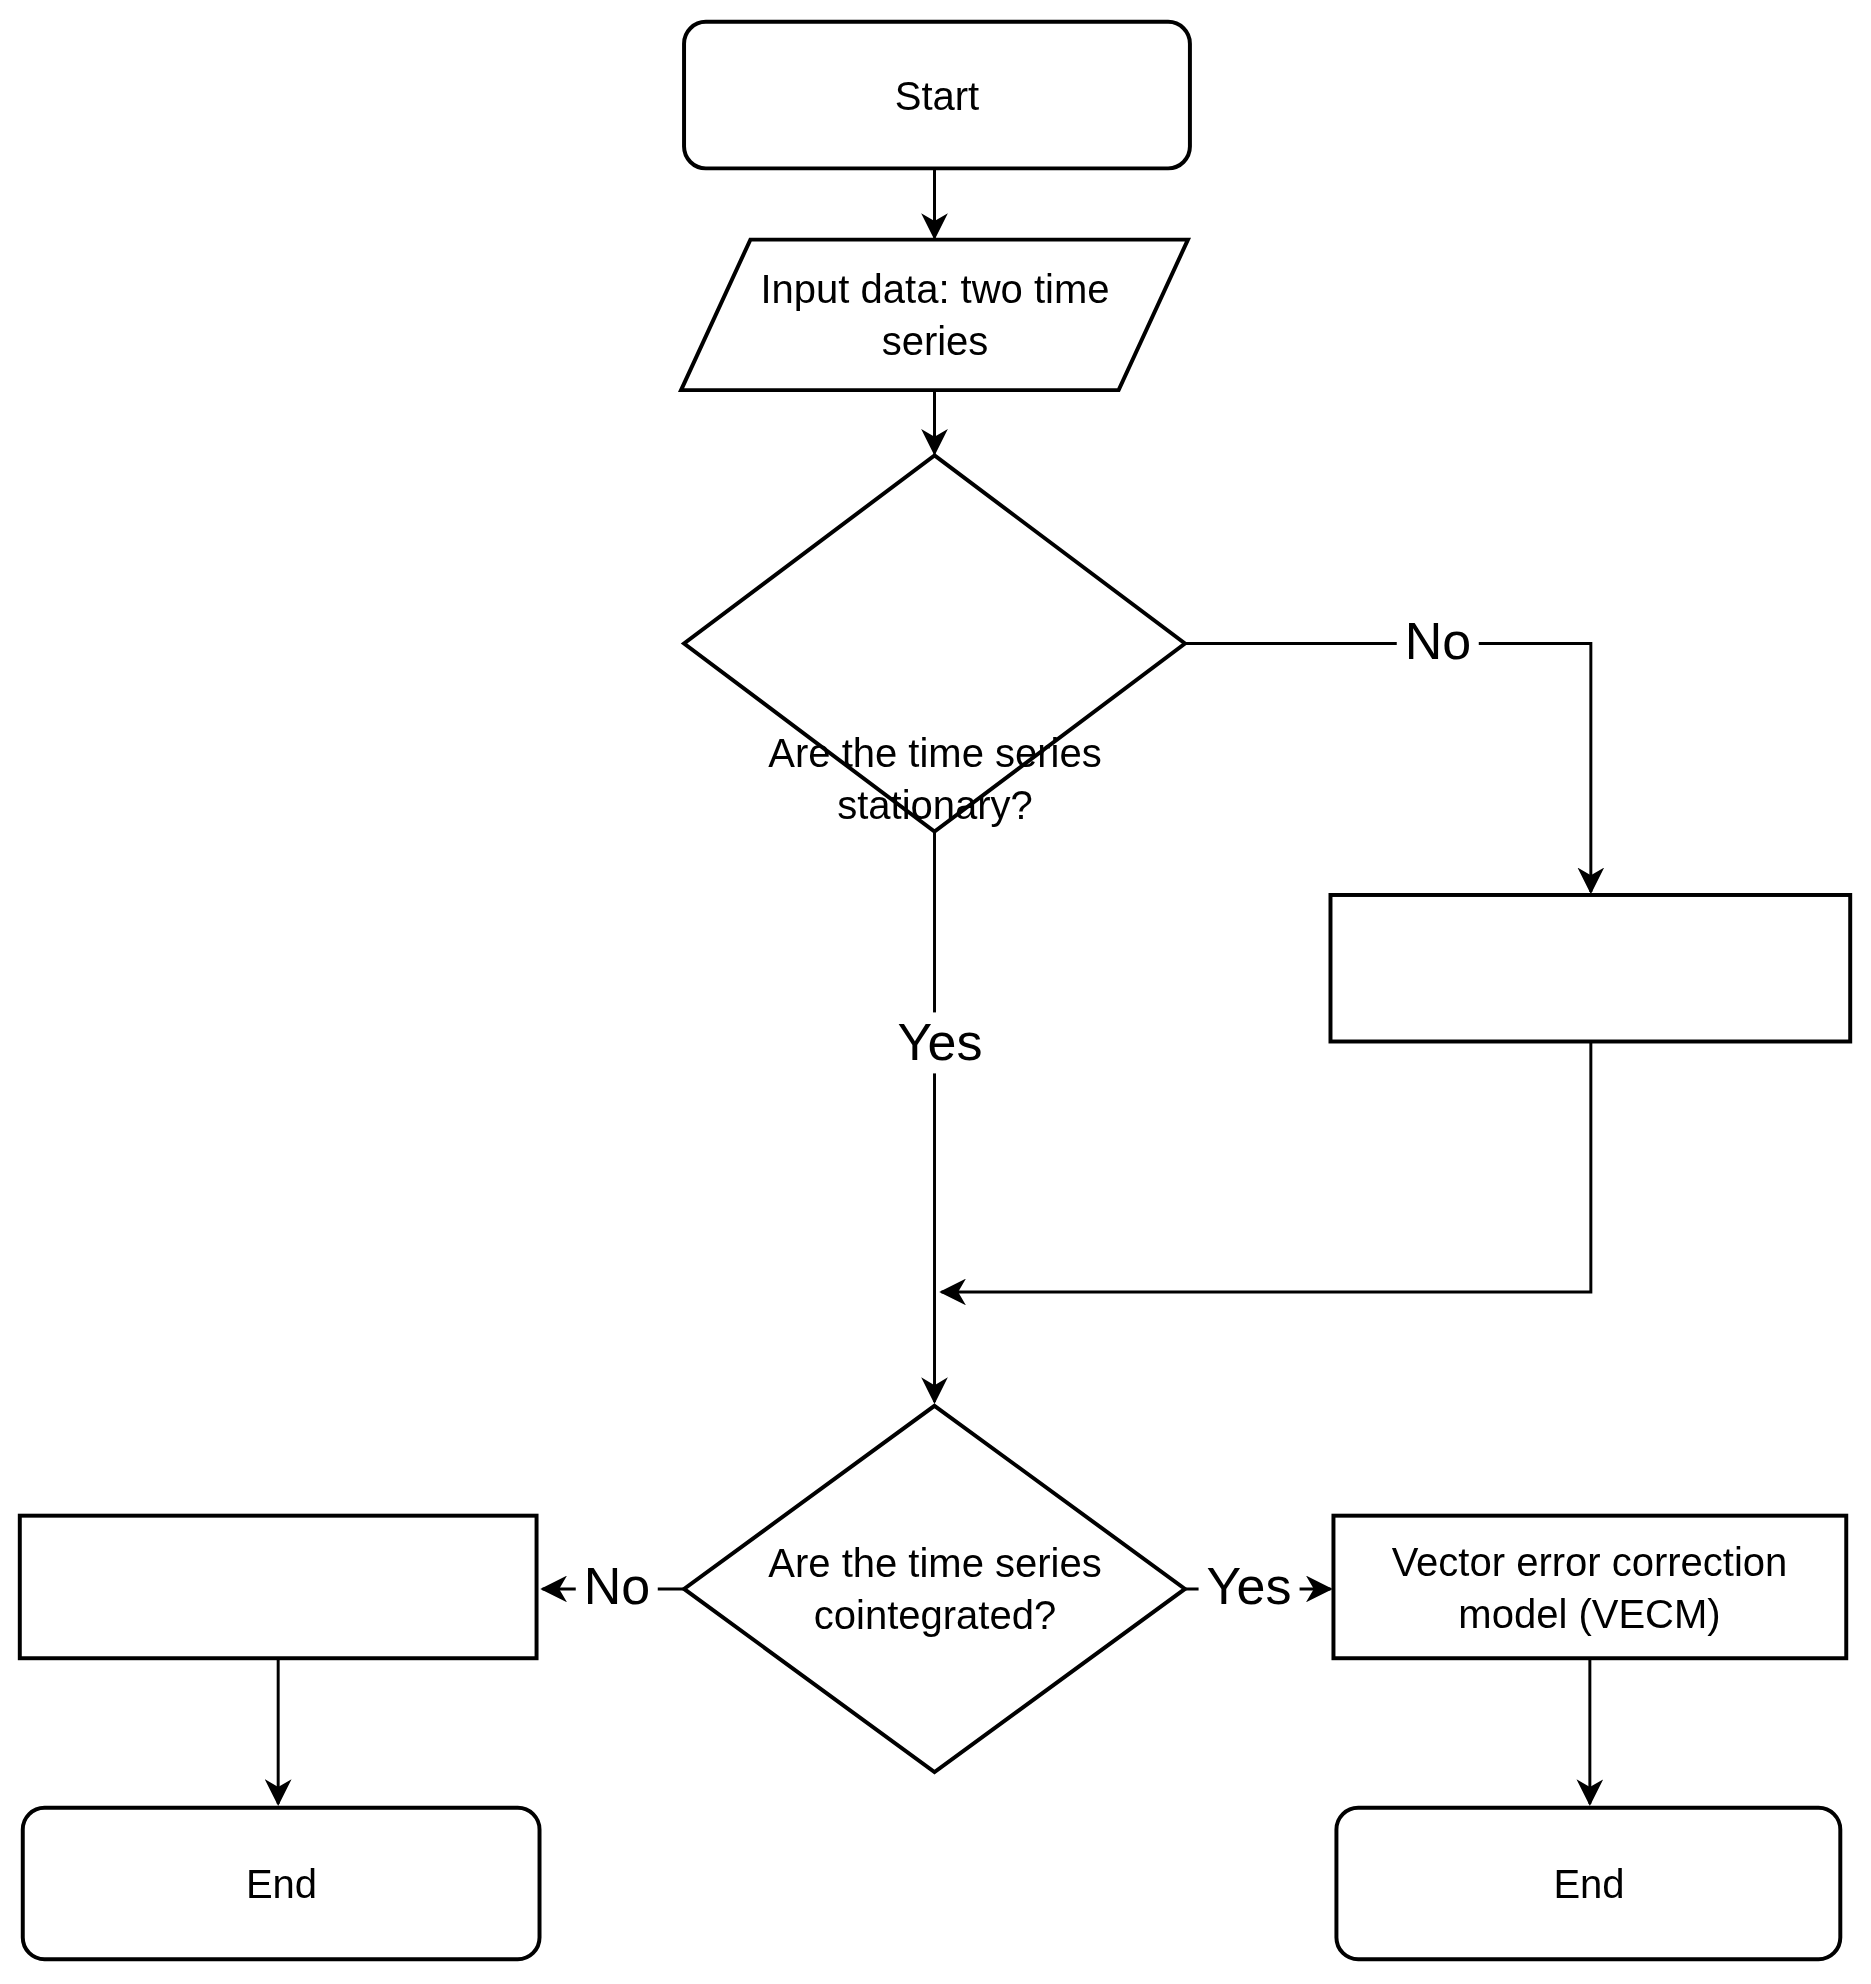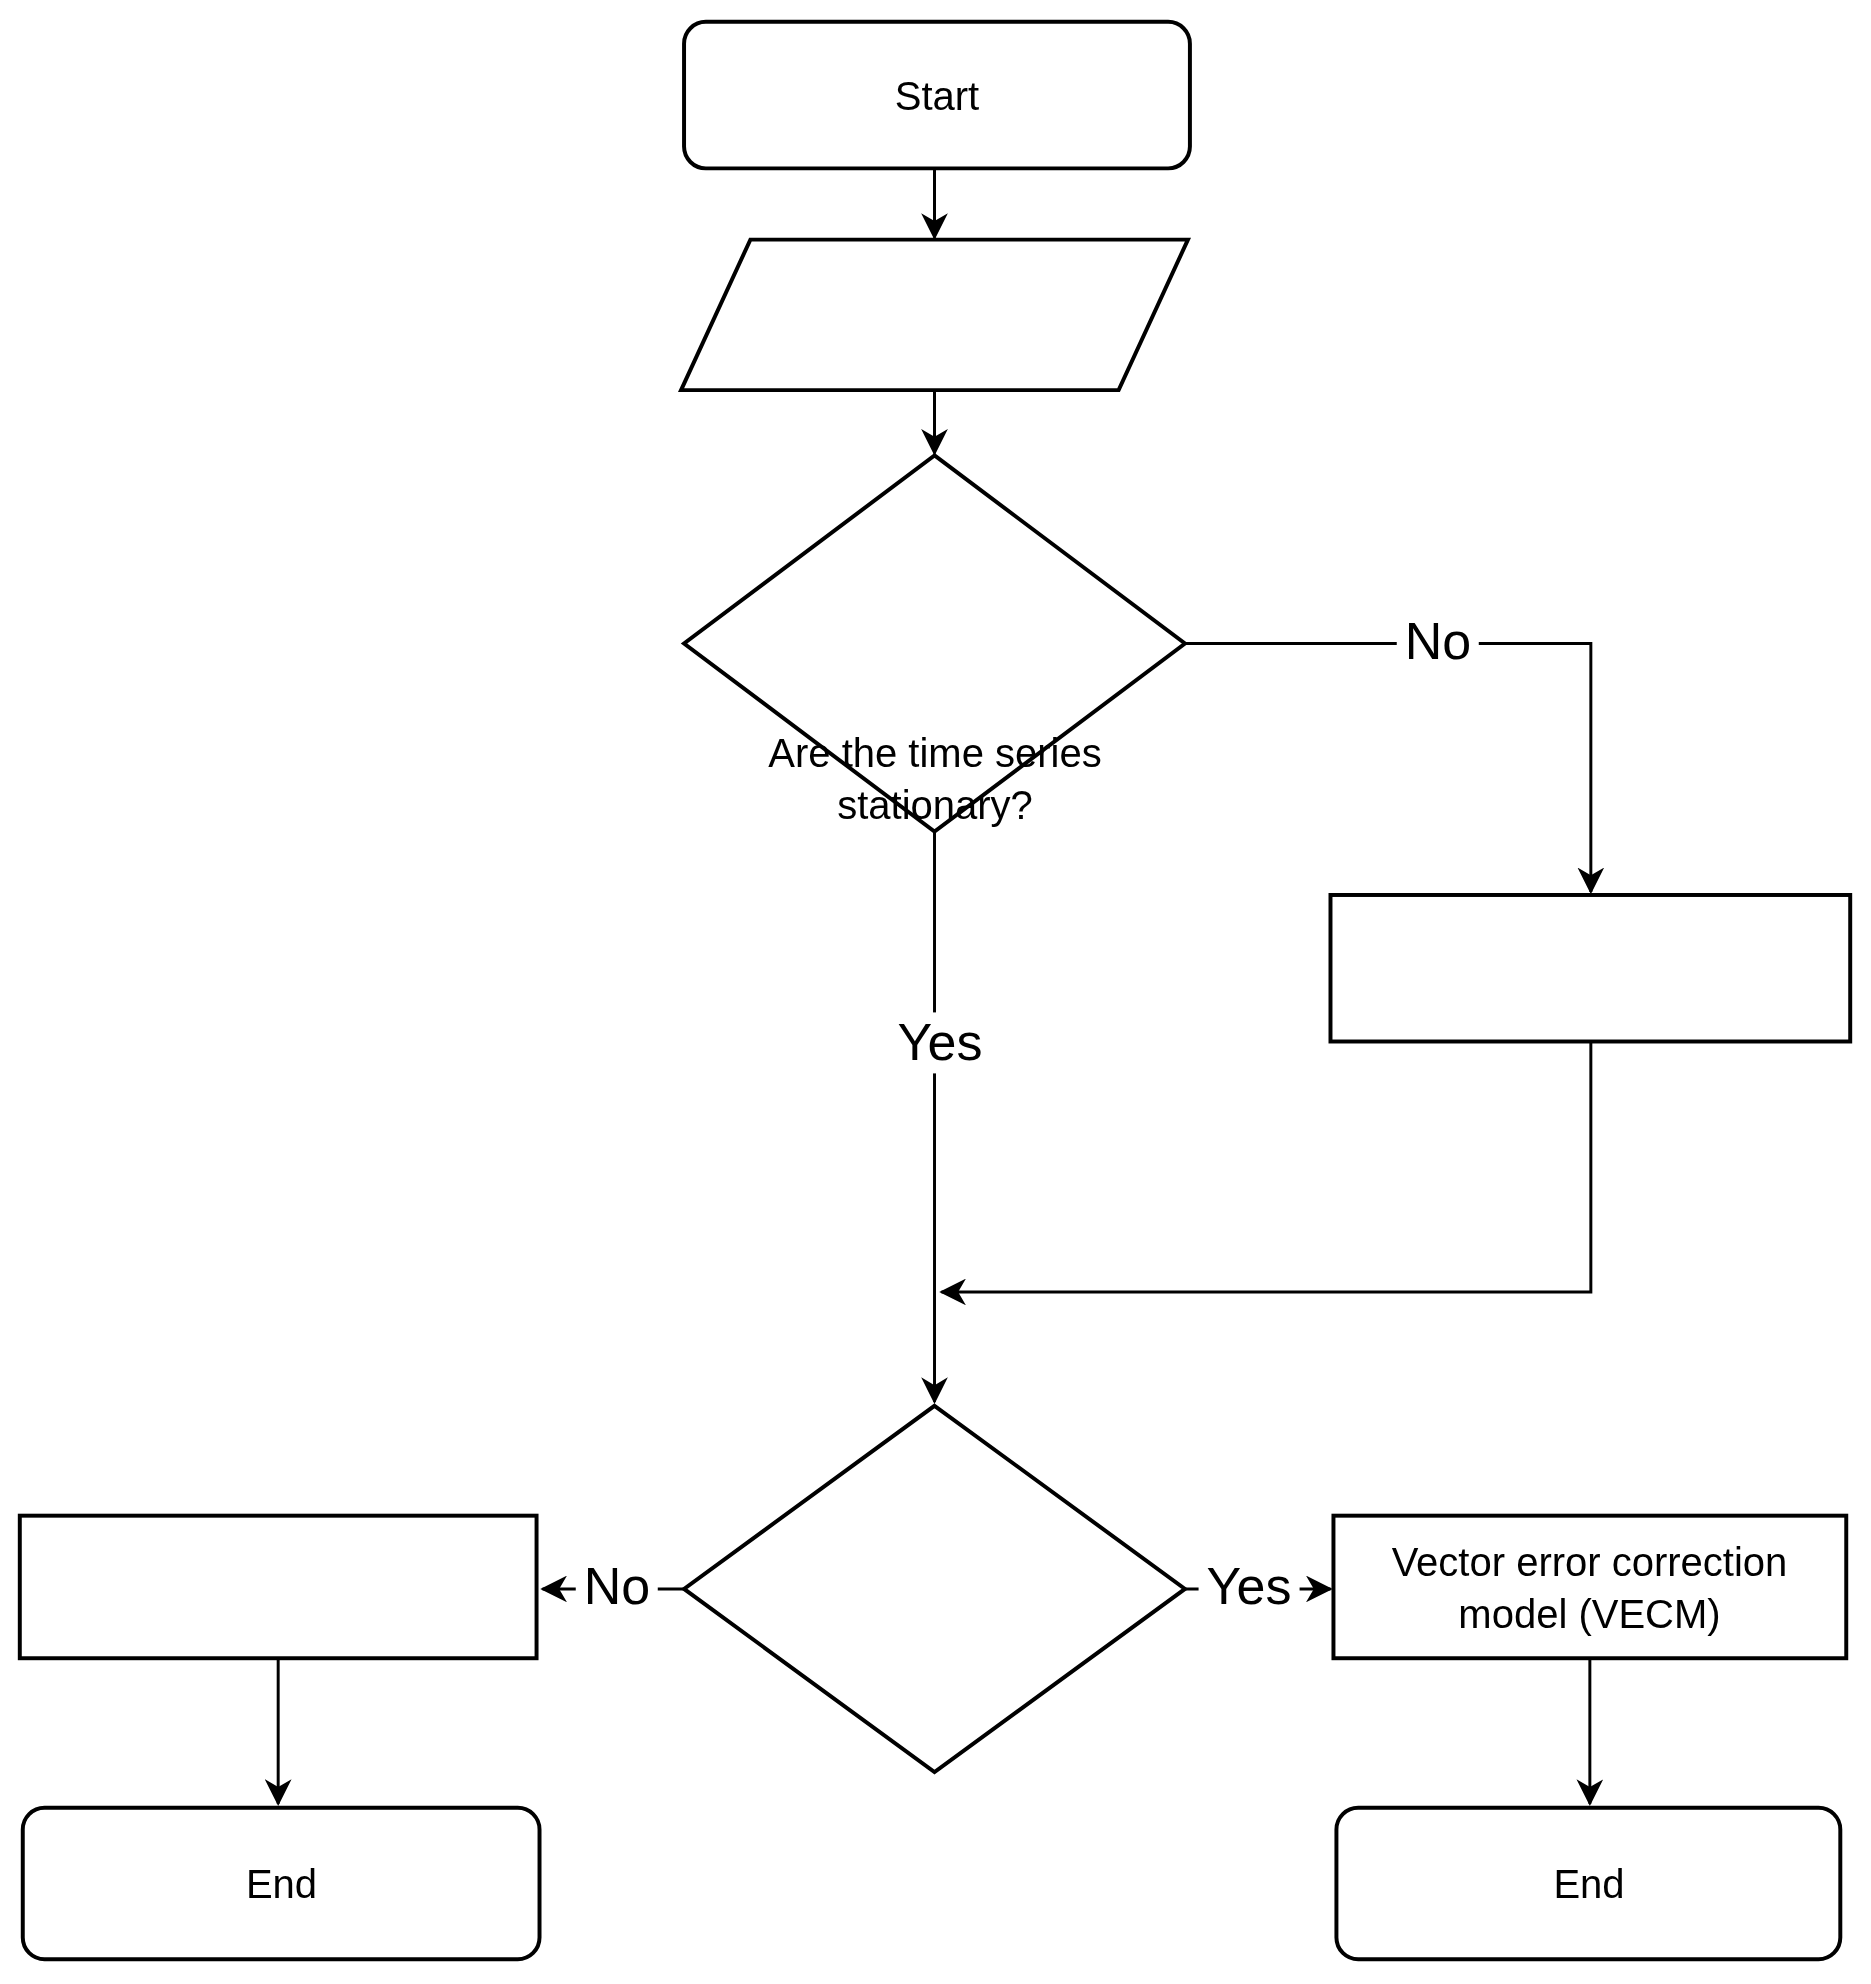--- a/index.html
+++ b/index.html
@@ -80,26 +80,32 @@
       <rect x="1347" y="1531" width="518" height="144"></rect>
       <rect x="23" y="1826" width="522" height="153" rx="22" ry="22"></rect>
       <rect x="1350" y="1826" width="509" height="153" rx="22" ry="22"></rect>
     </g>
   </svg>
 
   <div class="node-label" style="left:684px; top:22px; width:506px; height:147px;justify-content:center;">
     <div class="inner">Start</div>
   </div>
 
+  <div class="node-label" style="left:737px; top:240px; width:396px; height:150px;">
+    <div class="inner">Input data: two time series</div>
+  </div>
 
   <div class="node-label" style="left:727px; top:455px; width:416px; height:376px;align-items:flex-end;">
     <div class="inner">Are the time series stationary?</div>
   </div>
 
 
+  <div class="node-label" style="left:727px; top:1406px; width:416px; height:366px;">
+    <div class="inner">Are the time series cointegrated?</div>
+  </div>
 
 
   <div class="node-label" style="left:1357px; top:1516px; width:465px; height:143px;">
     <div class="inner">Vector error correction model (VECM)</div>
   </div>
 
   <div class="node-label" style="left:23px; top:1808px; width:517px; height:151px;">
     <div class="inner">End</div>
   </div>
 

